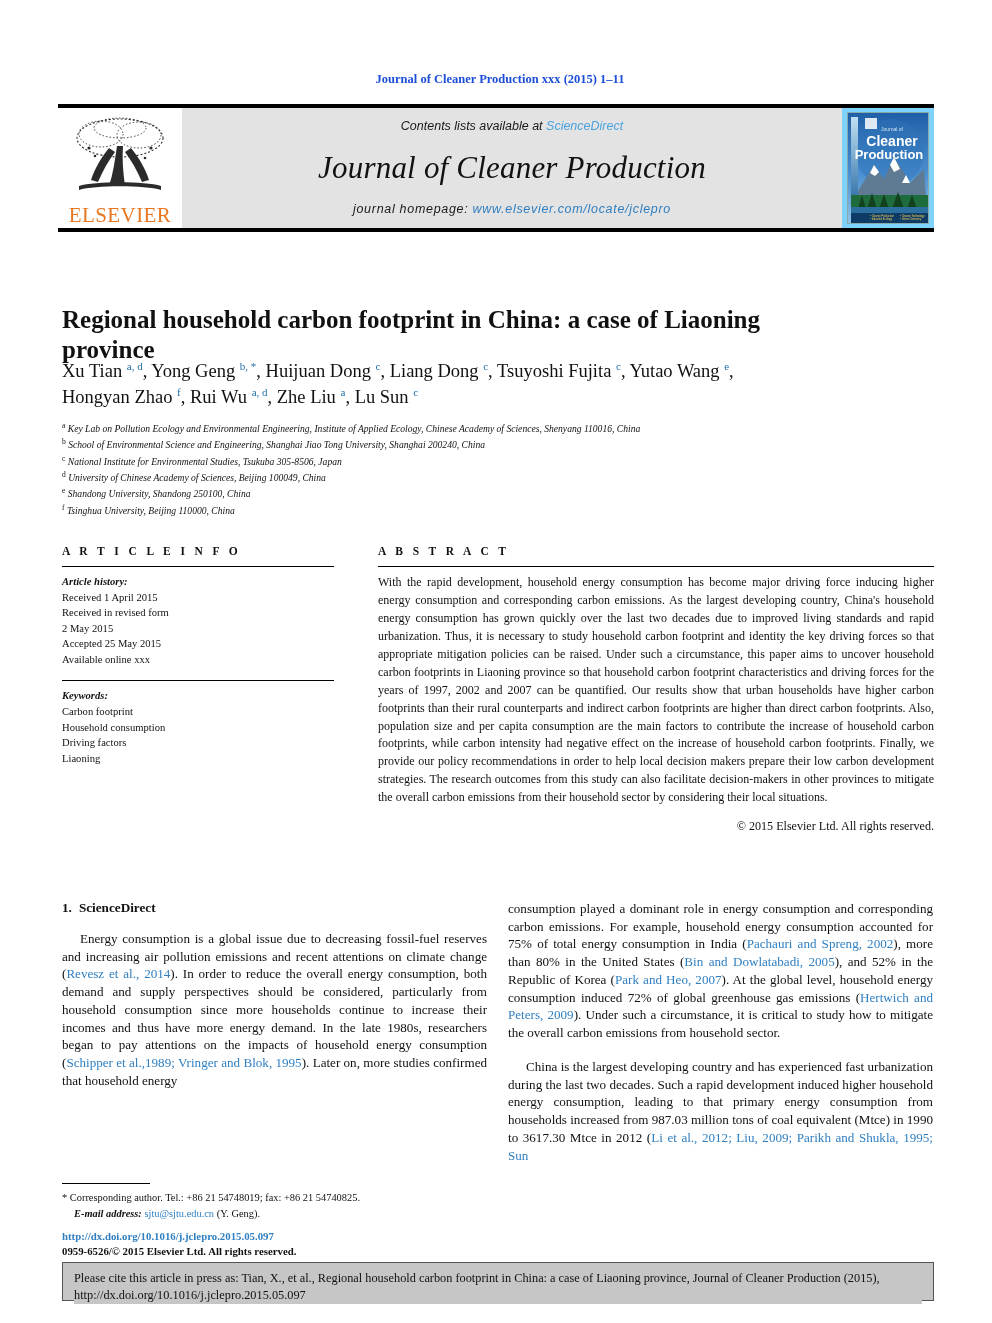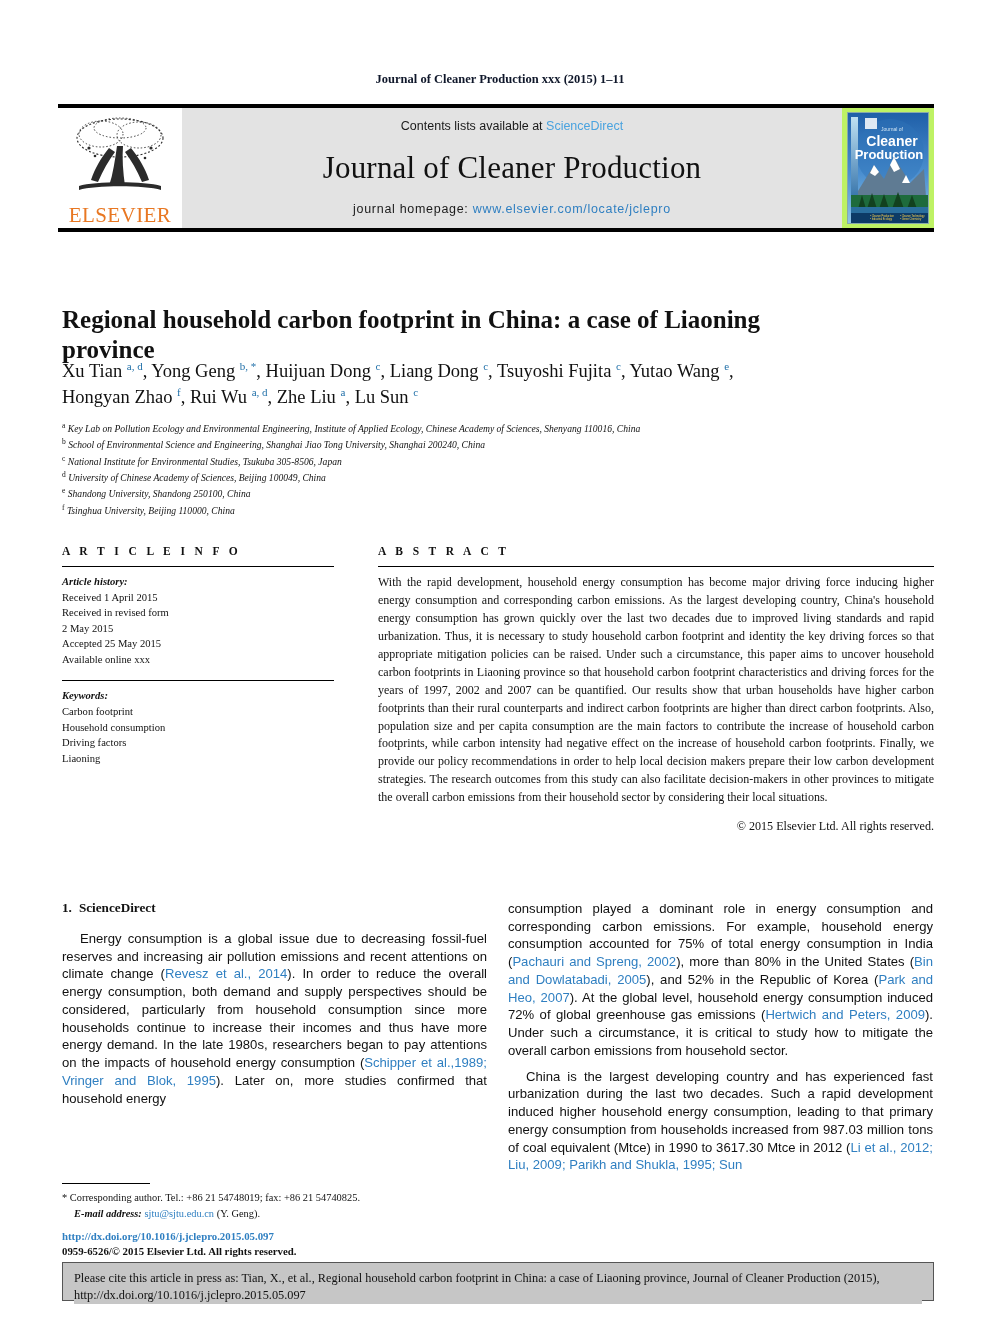--- a/index.html
+++ b/index.html
@@ -28,21 +28,21 @@
     font-weight:bold;
     font-size:25px;
     letter-spacing:0.5px;
     line-height:1;
   }
 
   
   .runhead{
     position:absolute;left:8px;right:0;top:72px;
     text-align:center;
-    color:#0f172a;
+    color:#1d4ed8;
     font-family:"Liberation Serif", serif;
     font-weight:bold;
     font-size:12.5px;
   }
 
   
   .masthead{
     position:absolute;left:58px;top:104px;width:876px;
     border-top:4px solid #000;
     border-bottom:4px solid #000;
@@ -64,39 +64,39 @@
     color:#e87722;
     font-size:21px;
     letter-spacing:0.4px;
     line-height:1;
     margin-top:1px;
   }
   .grey-panel{
     flex:1 1 auto;
     background:#e3e3e3;
     display:flex;flex-direction:column;align-items:center;justify-content:space-between;
-    padding:11px 0 12px 0;box-sizing:border-box;
+    padding:11px 0 12px 0;box-sizing:border-box;font-style:italic;
   }
   .contents-line{
     font-family:"Liberation Sans", sans-serif;
     font-size:12.5px;color:#1a1a1a;
   }
   .contents-line .sd{color:#4aa3df;}
   .journal-title{
     font-family:"Liberation Serif", serif;
     font-size:31px;color:#111;letter-spacing:0.2px;
   }
   .homepage-line{
     font-family:"Liberation Sans", sans-serif;
     font-size:12.5px;color:#1a1a1a;letter-spacing:0.7px;
   }
   .homepage-line .hp{color:#2f7fc1;}
   .cover{
     width:92px;flex:0 0 92px;
-    display:flex;align-items:center;justify-content:center;background:#bef264;
+    display:flex;align-items:center;justify-content:center;background:#7dd3fc;
   }
   .cover-img{width:80px;height:110px;display:block;border:1px solid #8aa;}
 
   
   .title{
     position:absolute;left:62px;top:288px;width:730px;
     font-family:"Liberation Serif", serif;
     font-size:25px;line-height:1.22;color:#111;
   }
   .authors{
@@ -146,27 +146,27 @@
   }
   .col-right{
     position:absolute;left:508px;top:900px;width:425px;
   }
   .h1{
     font-family:"Liberation Serif", serif;
     font-weight:bold;font-size:13.2px;color:#111;margin:0 0 14px 0;
   }
   .h1 .num{margin-right:7px;}
   .para{
-    font-family:Liberation Sans, sans-serif;
+    font-family:Liberation Serif, serif;
     font-size:13.1px;line-height:1.355;color:#111;
     text-align:justify;
     text-indent:18px;
     margin:0;
   }
-  .para + .para{margin-top:8px;}
+  .para + .para{margin-top:16px;}
   a.ref, .ref{color:#2f7fc1;text-decoration:none;}
 
   
   .footnote{
     position:absolute;left:62px;top:1183px;width:425px;
   }
   .fn-rule{width:88px;border-top:1.1px solid #000;margin:0 0 6px 0;}
   .fn-text{
     font-family:"Liberation Serif", serif;
     font-size:10.4px;line-height:1.5;color:#111;

